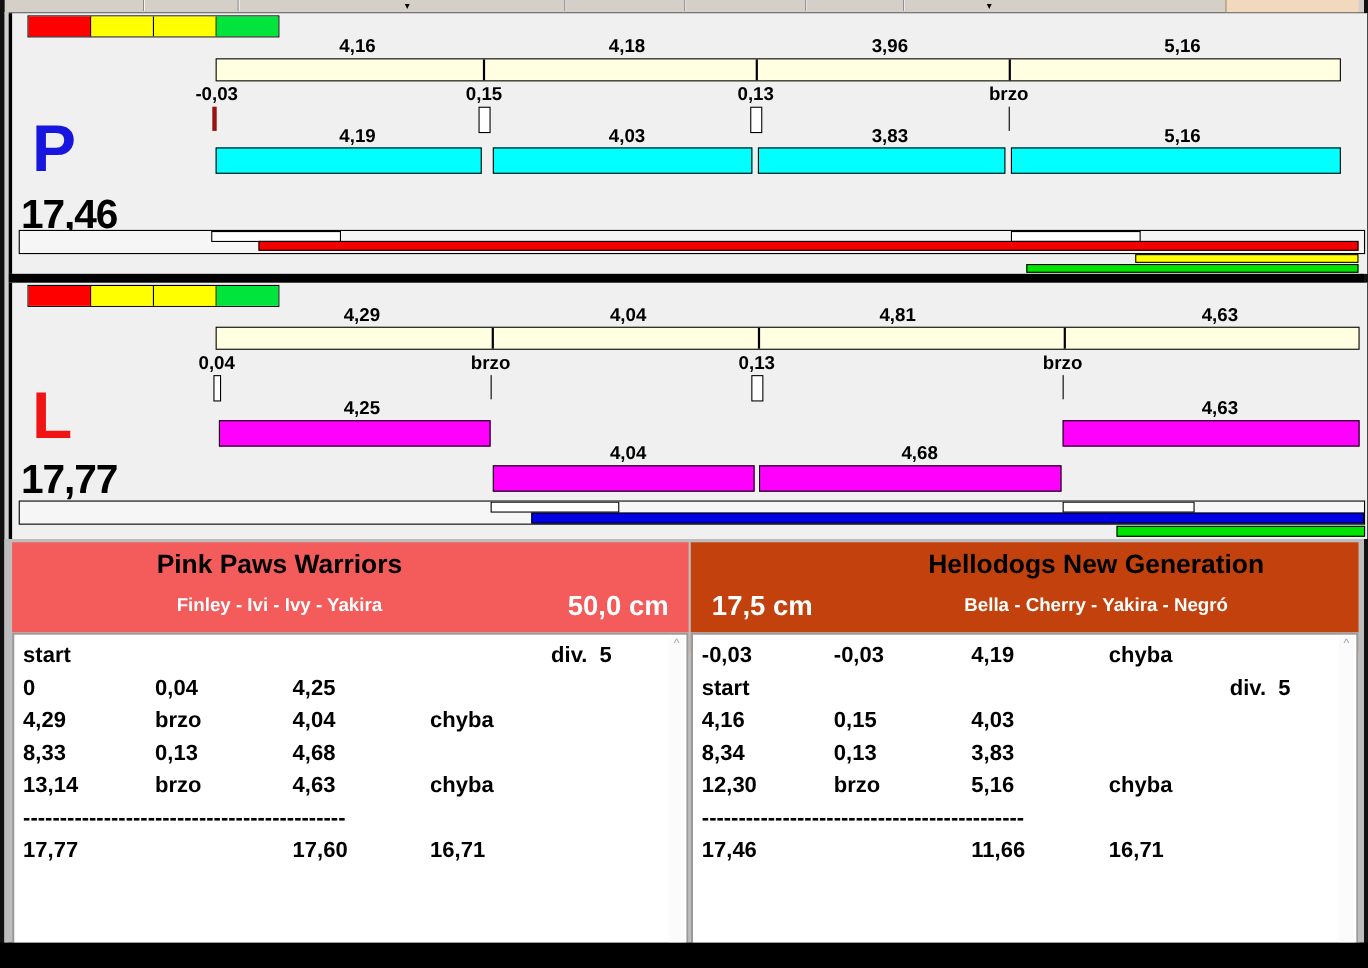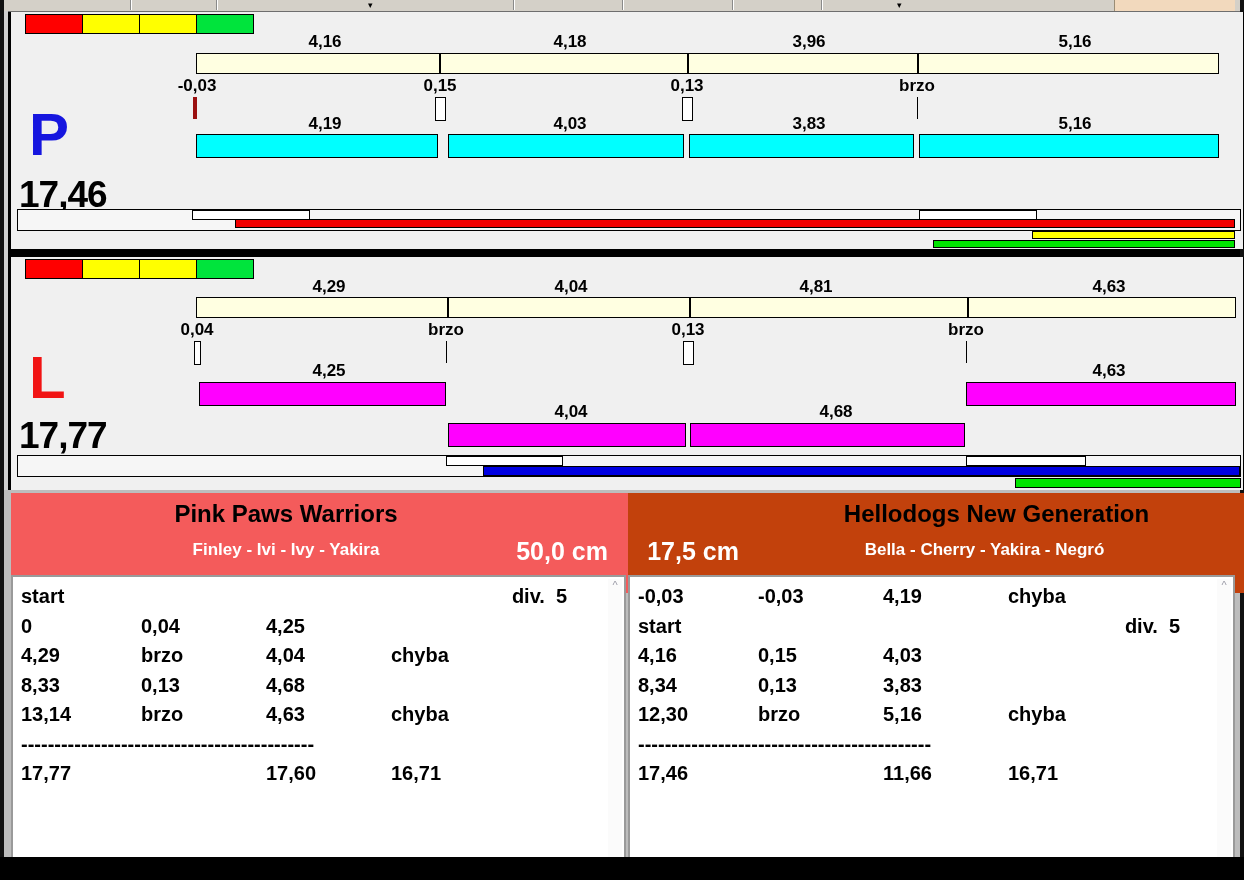--- a/index.html
+++ b/index.html
@@ -33,32 +33,32 @@
   .mk-tick{width:1px;background:#000;}
   .run-bar{position:absolute;height:22px;border:1px solid #000;}
   .lane-letter{position:absolute;left:18px;font-size:60px;font-weight:bold;line-height:58px;}
   .lane-total{position:absolute;left:8px;font-size:37px;font-weight:bold;line-height:37px;color:#000;letter-spacing:-1px;}
   .strip{position:absolute;left:6px;width:1222px;height:20px;border:1px solid #000;background:#f6f6f6;}
   .wbox{position:absolute;height:8px;background:#fff;border:1px solid #000;}
   .pbar{position:absolute;border:1px solid #000;}
 
   
   .bottom-bg{position:absolute;left:4px;top:490px;width:1236px;height:367px;background:#bdbdbd;}
-  .team-header{position:absolute;top:493px;height:100px;padding-left:32px;}
+  .team-header{position:absolute;top:493px;height:100px;}
   .team-name{position:absolute;top:7px;width:100%;text-align:center;font-size:24px;font-weight:bold;color:#000;}
   .team-dogs{position:absolute;top:47px;width:100%;text-align:center;font-size:17px;font-weight:bold;color:#fff;}
   .team-height{position:absolute;top:44px;font-size:25px;font-weight:bold;color:#fff;width:130px;text-align:center;}
   .timestamp{position:absolute;left:497px;top:495px;width:262px;height:38px;background:#fff;
              font-size:25px;color:#000;text-align:center;line-height:38px;}
   .logtable{position:absolute;top:575px;height:280px;background:#fff;border:2px solid #9a9a9a;overflow:hidden;}
   .logbody{position:absolute;left:0;top:5px;right:18px;}
   .logrow{display:grid;grid-template-columns:120px 125px 125px 110px 1fr;padding:0 0 0 8px;
           font-size:20px;font-weight:bold;line-height:29.5px;color:#000;}
   .logrow span{white-space:pre;}
-  .logrow .c5{text-align:center;padding-right:28px;}
+  .logrow .c5{text-align:left;padding-right:28px;}
   .logrow.rule{display:block;letter-spacing:0px;}
   .scrollhint{position:absolute;top:2px;right:2px;width:14px;height:100%;background:#fbfbfb;}
   .scroll-caret{display:block;text-align:center;font-size:11px;color:#9a9aa6;line-height:12px;}
 </style>
 </head>
 <body>
 
 <div class="screen">
 
   <div class="toolbar">
@@ -180,21 +180,21 @@
   <div class="bottom-bg"></div>
 
   <div class="team-header" style="left: 11px; width: 615px; background-color: rgb(244, 91, 91);">
     <div class="team-name" style="width:486px">Pink Paws Warriors</div>
     <div class="team-dogs" style="width:486px">Finley - Ivi - Ivy - Yakira</div>
     <div class="team-height" style="left:486px">50,0 cm</div>
   </div>
 
   <div class="team-header" style="left: 628px; width: 607px; background-color: #c2410c;">
     <div class="team-name" style="left:130px;width:477px">Hellodogs New Generation</div>
-    <div class="team-dogs" style="left:118px;width:477px">Bella - Cherry - Yakira - Negró</div>
+    <div class="team-dogs" style="left:130px;width:477px">Bella - Cherry - Yakira - Negró</div>
     <div class="team-height" style="left:0px">17,5 cm</div>
   </div>
 
 
   <div class="logtable" style="left:11px;width:611px">
     <div class="logbody">
       <div class="logrow">
         <span>start</span>
           <span></span>
           <span></span>

